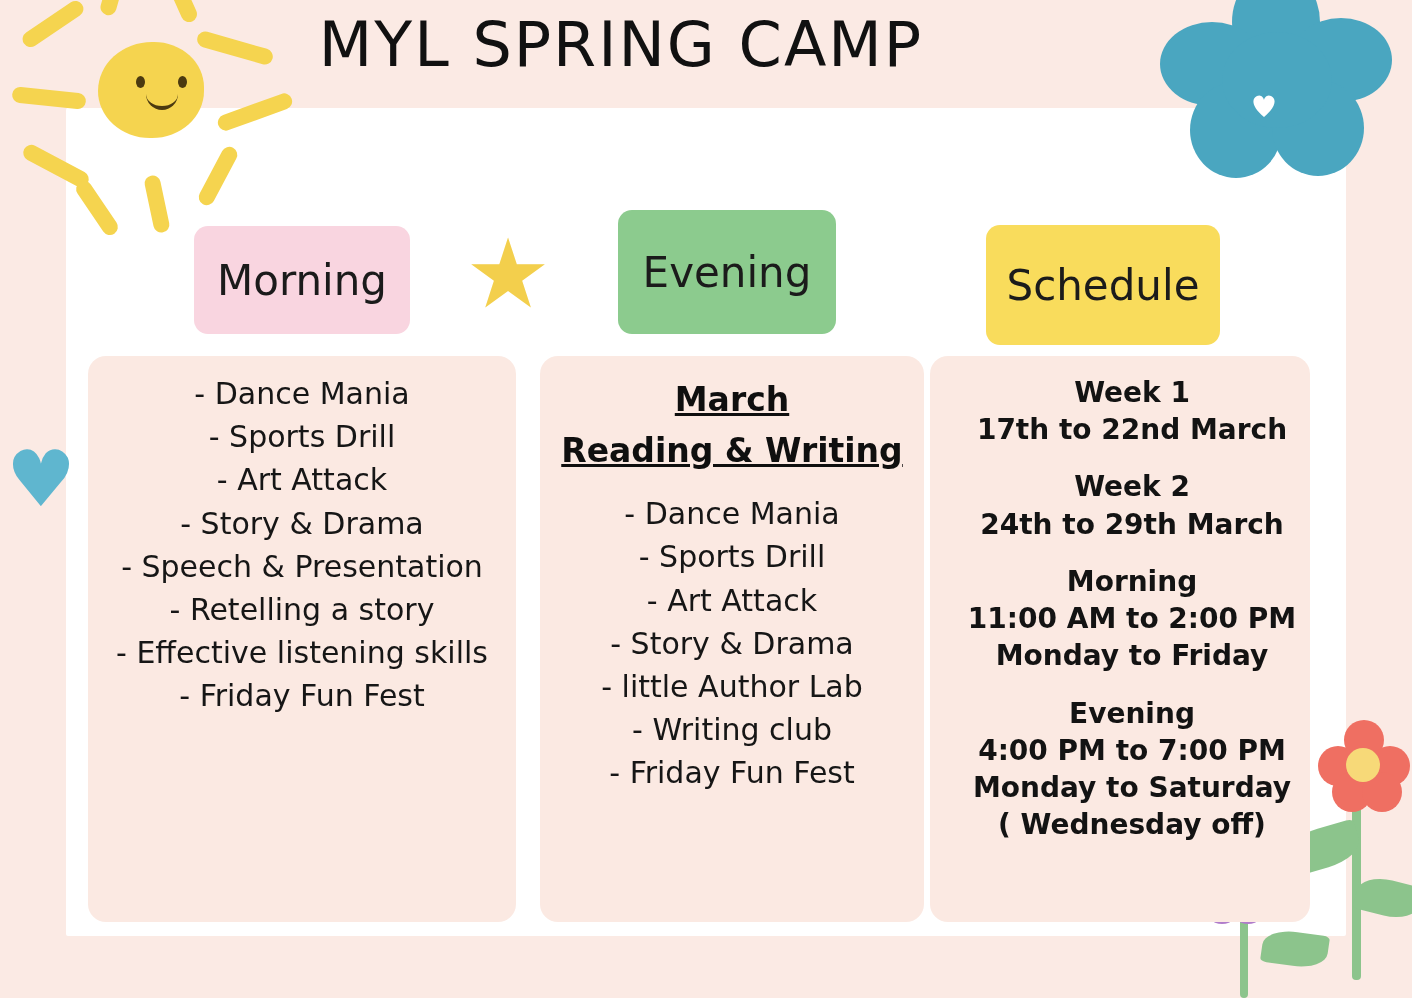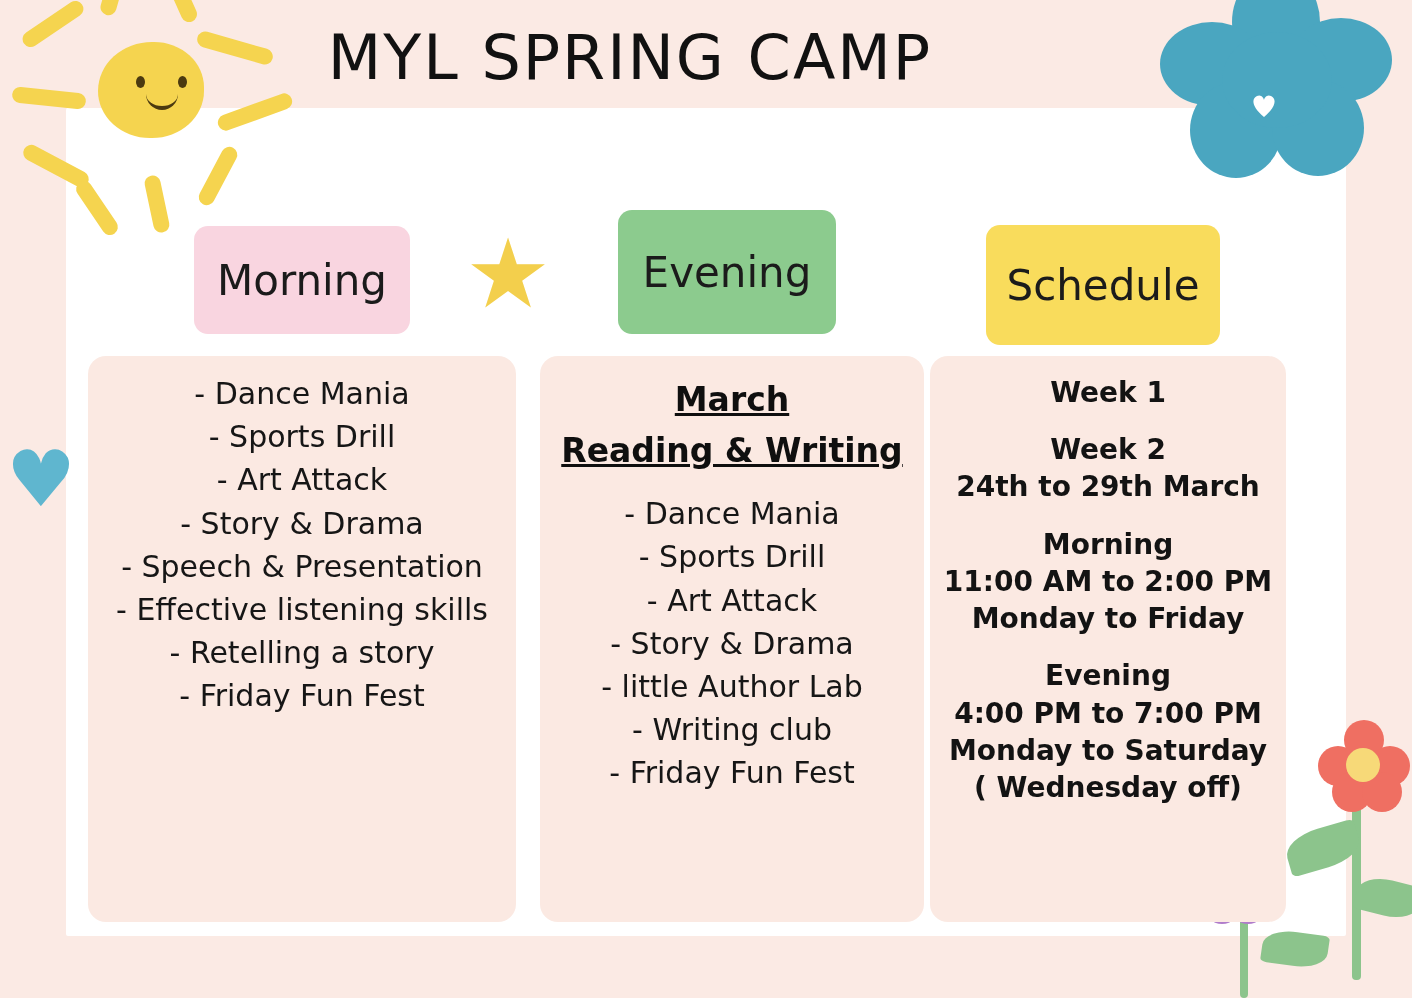--- a/index.html
+++ b/index.html
@@ -31,30 +31,29 @@
     width: 1280px;
     height: 828px;
     background: #ffffff;
     border-radius: 2px;
   }
 
   
   .title {
     position: absolute;
     top: 8px;
-    left: 16px;
+    left: 7px;
     width: 1228px;
     text-align: center;
     font-family: "DejaVu Sans", sans-serif;
     font-size: 62px;
     font-weight: 400;
     letter-spacing: 2px;
     color: #111111;
     z-index: 6;
-    margin-top: 13px;
   }
 
   
   .sun-core {
     position: absolute;
     left: 98px; top: 42px;
     width: 106px; height: 96px;
     background: #f5d44f;
     border-radius: 52% 48% 50% 50%;
     z-index: 4;
@@ -124,21 +123,21 @@
   .card {
     position: absolute;
     background: #fbe9e2;
     border-radius: 18px;
     z-index: 6;
     text-align: center;
     color: #111;
   }
   #card-morning  { left: 88px;  top: 356px; width: 428px; height: 566px; }
   #card-evening  { left: 540px; top: 356px; width: 384px; height: 566px; }
-  #card-schedule { left: 930px; top: 356px; width: 356px; height: 566px; }
+  #card-schedule { left: 930px; top: 356px; width: 356px; height: 566px; padding-left: 24px; }
 
   .card-heading {
     font-family: "DejaVu Sans", sans-serif;
     font-weight: bold;
     font-size: 33px;
     text-decoration: underline;
     line-height: 1.55;
     margin: 18px 10px 6px 10px;
     color: #0f0f0f;
   }
@@ -236,22 +235,22 @@
   <div class="pill" id="pill-evening">Evening</div>
   <div class="pill" id="pill-schedule">Schedule</div>
 
   <div class="card" id="card-morning">
     <ul class="card-list">
       <li>- Dance Mania</li>
       <li>- Sports Drill</li>
       <li>- Art Attack</li>
       <li>- Story &amp; Drama</li>
       <li>- Speech &amp; Presentation</li>
+      <li>- Retelling a story</li>
       <li>- Effective listening skills</li>
-      <li>- Retelling a story</li>
       <li>- Friday Fun Fest</li>
     </ul>
   </div>
 
   <div class="card" id="card-evening">
     <div class="card-heading">
       <div>March</div>
       <div>Reading &amp; Writing</div>
     </div>
     <ul class="card-list">
@@ -262,20 +261,21 @@
       <li>- little Author Lab</li>
       <li>- Writing club</li>
       <li>- Friday Fun Fest</li>
     </ul>
   </div>
 
   <div class="card" id="card-schedule">
     <div class="inner">
       <div class="sched-block">
         <div class="sched-line strong">Week 1</div>
+        <div class="sched-line strong">17th  to 22nd March</div>
       </div>
       <div class="sched-gap"></div>
       <div class="sched-block">
         <div class="sched-line strong">Week 2</div>
         <div class="sched-line strong">24th  to 29th March</div>
       </div>
       <div class="sched-gap"></div>
       <div class="sched-block">
         <div class="sched-line strong">Morning</div>
         <div class="sched-line strong">11:00 AM to 2:00 PM</div>

